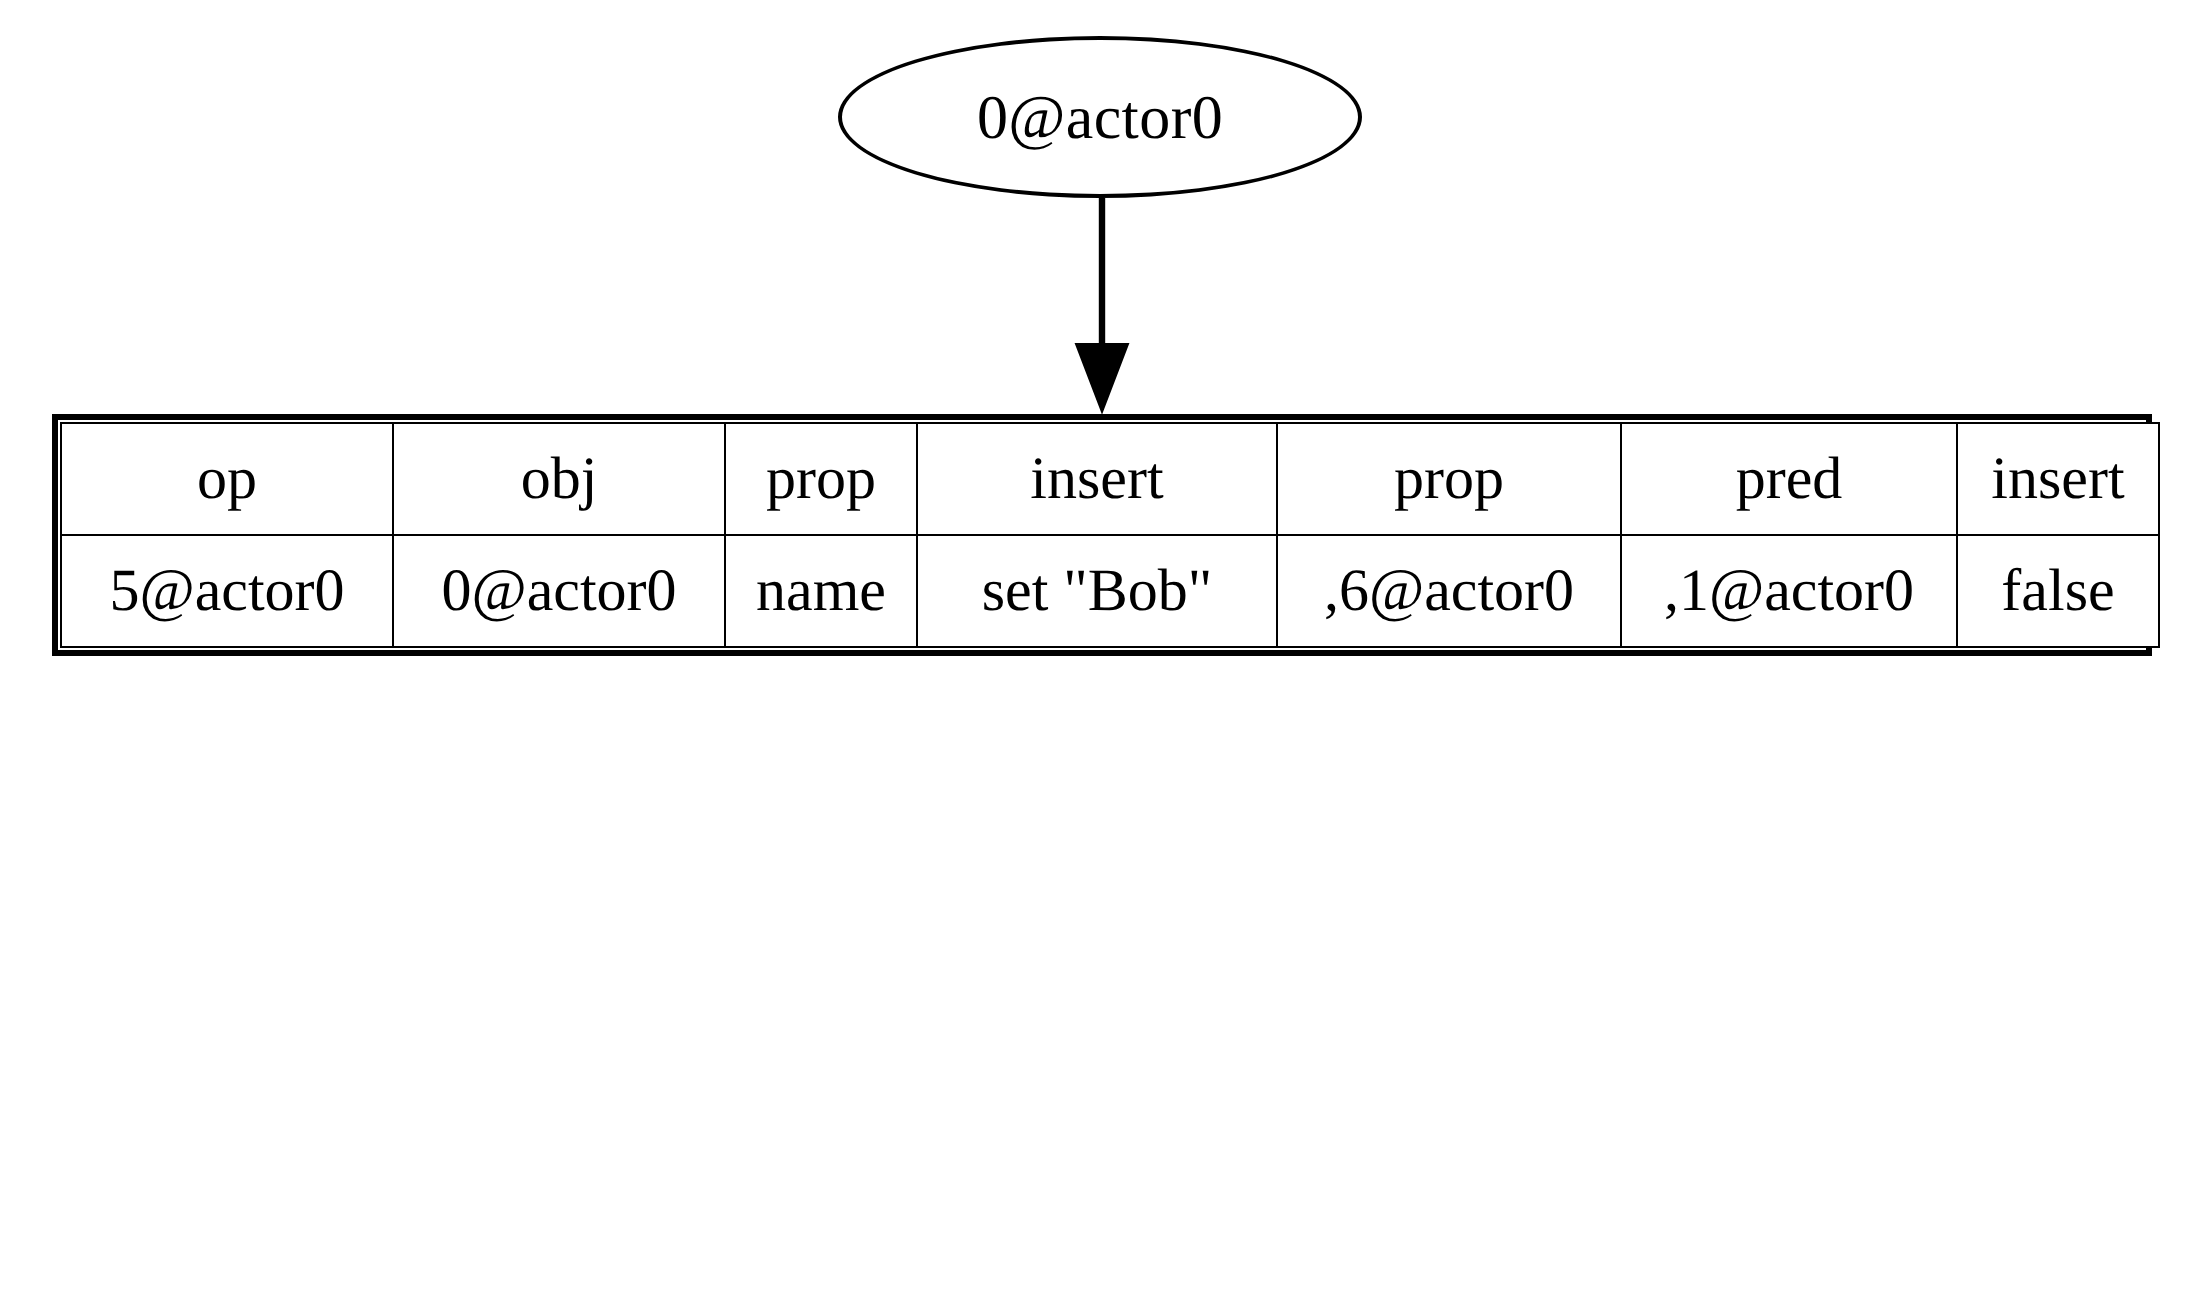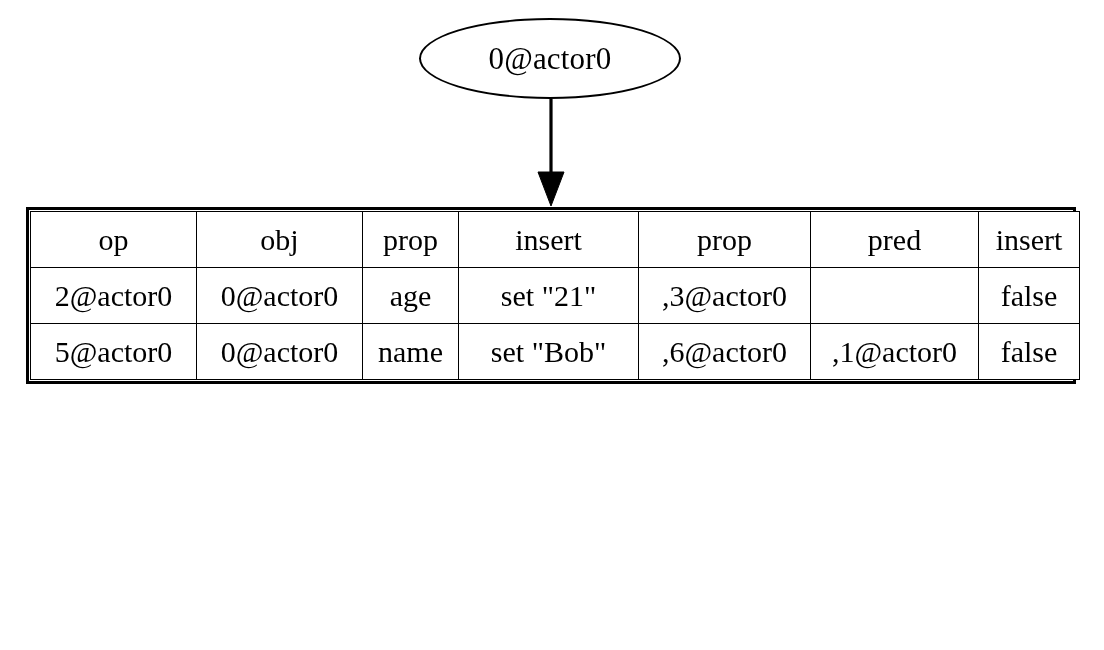--- a/index.html
+++ b/index.html
@@ -137,29 +137,20 @@
           <th>obj</th>
           <th>prop</th>
           <th>insert</th>
           <th>prop</th>
           <th>pred</th>
           <th>insert</th>
         </tr>
       </thead>
       <tbody>
         <tr>
-          <td>2@actor0</td>
-          <td>0@actor0</td>
-          <td>age</td>
-          <td>set "21"</td>
-          <td>,3@actor0</td>
-          <td></td>
-          <td>false</td>
-        </tr>
-        <tr>
           <td>5@actor0</td>
           <td>0@actor0</td>
           <td>name</td>
           <td>set "Bob"</td>
           <td>,6@actor0</td>
           <td>,1@actor0</td>
           <td>false</td>
         </tr>
       </tbody>
     </table>

